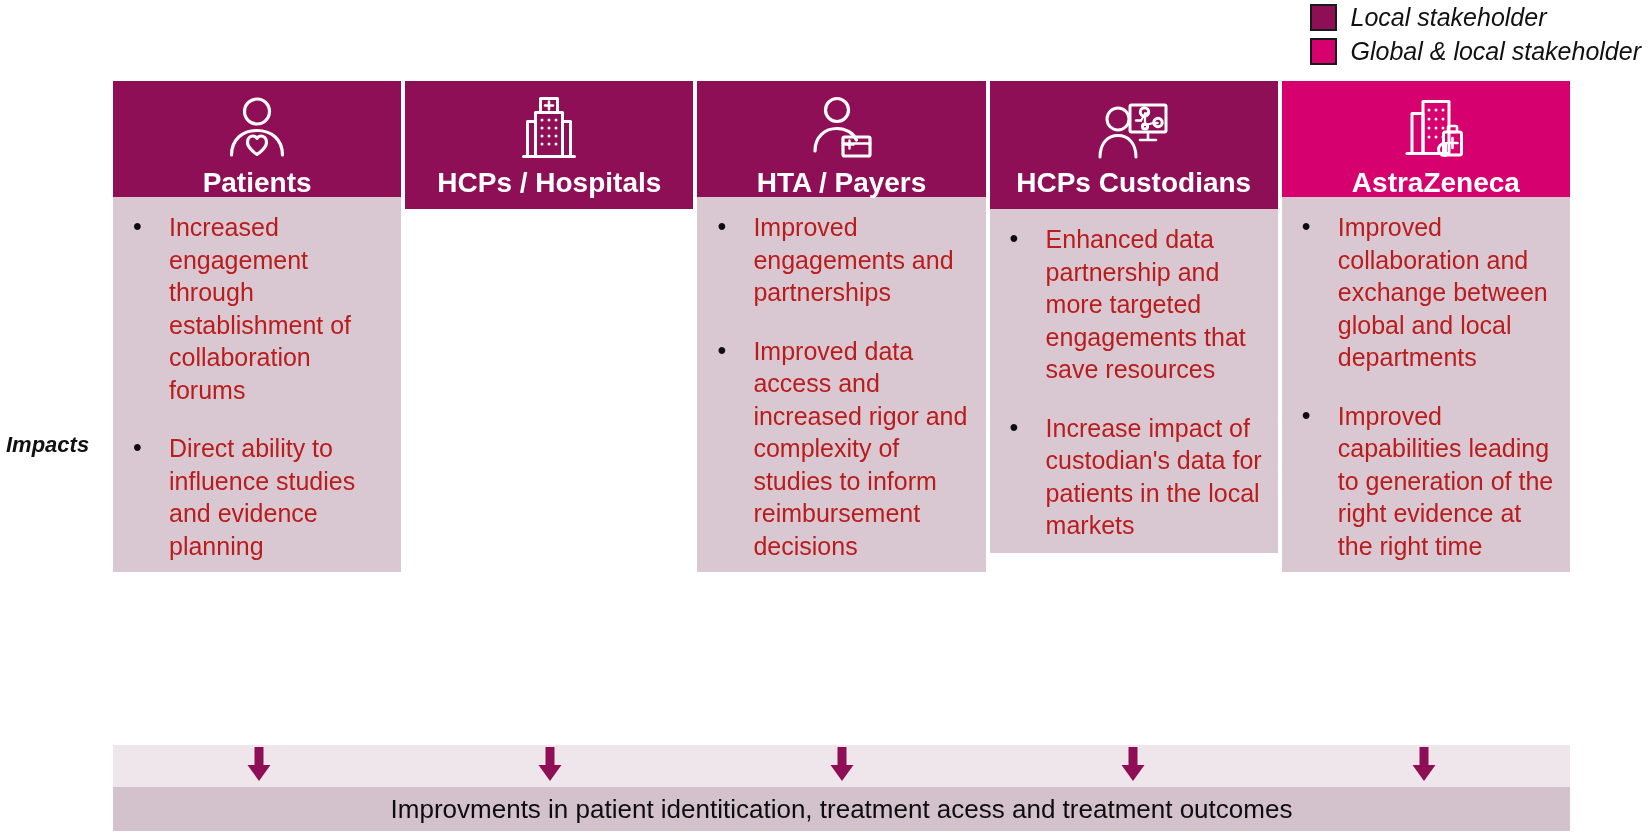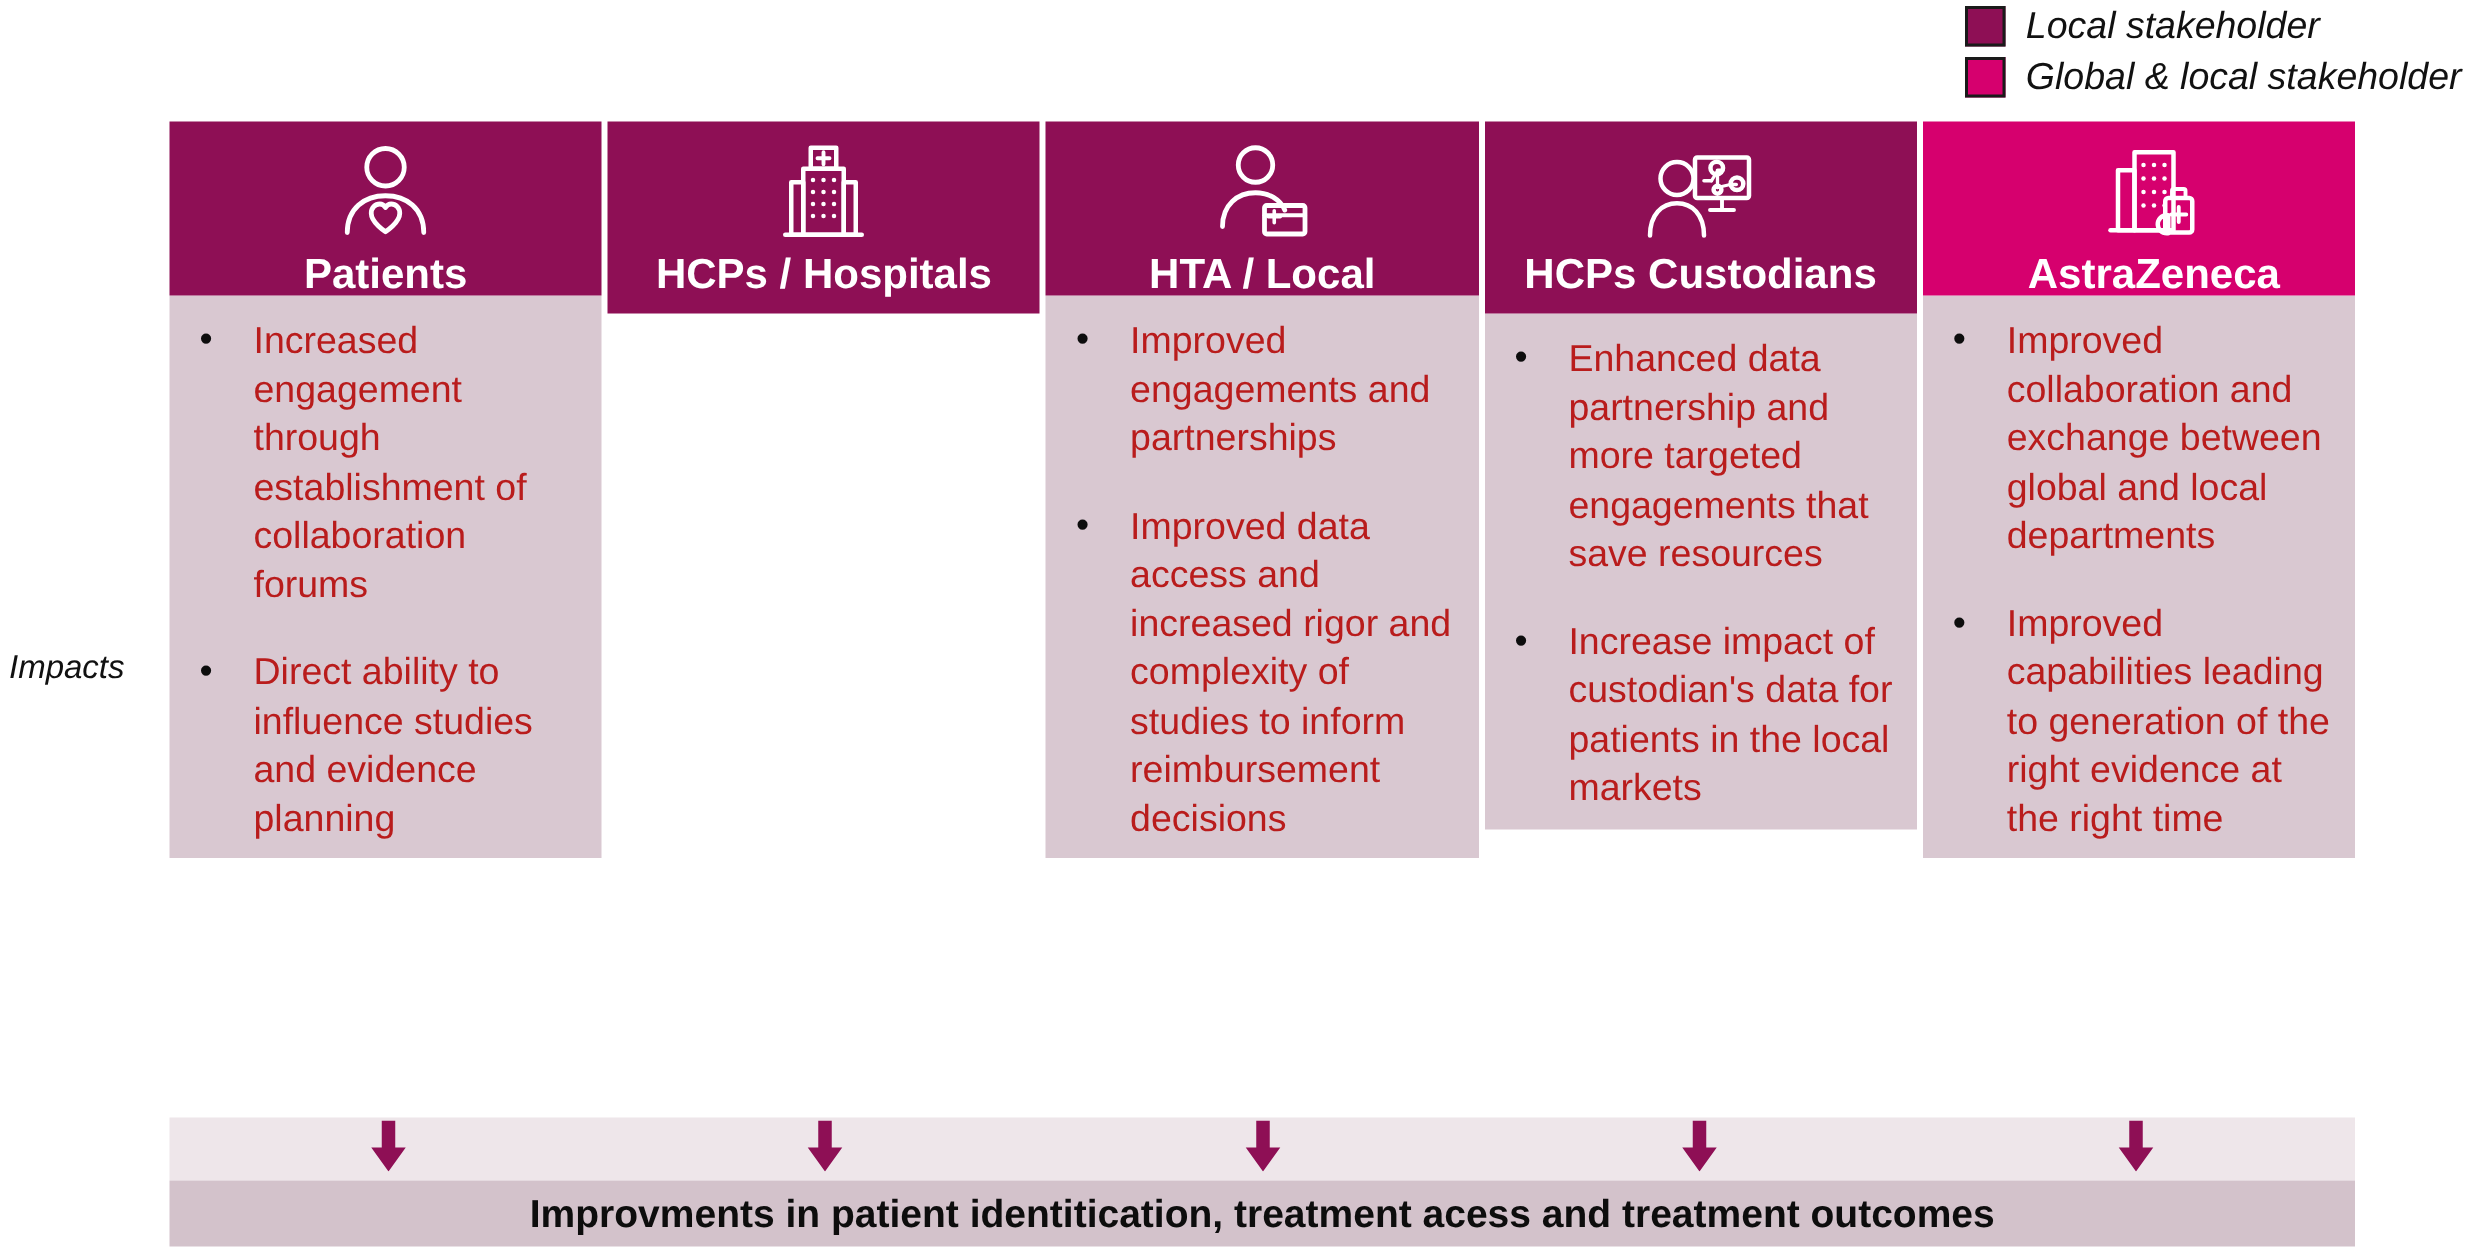--- a/index.html
+++ b/index.html
@@ -47,21 +47,21 @@
     white-space: nowrap;
     line-height: 1;
   }
 
   
   .impacts-label {
     position: absolute;
     left: 6px;
     top: 432px;
     font-style: italic;
-    font-weight: normal;
+    font-weight: bold;
     font-size: 22px;
     color: #111111;
   }
 
   
   .matrix {
     position: absolute;
     left: 113px;
     top: 81px;
     width: 1457px;
@@ -152,21 +152,21 @@
     left: 113px;
     top: 787px;
     width: 1457px;
     height: 44px;
     background: #d3c2cb;
     display: flex;
     align-items: center;
     justify-content: center;
   }
   .summary-text {
-    font-weight: bold;
+    font-weight: normal;
     font-size: 26px;
     color: #0d0d0d;
     white-space: nowrap;
   }
 </style>
 </head>
 <body>
 
 <div id="root">
 
@@ -240,21 +240,21 @@
       <div class="col-header" style="background-color: rgb(142, 15, 85);">
         <span class="icon-wrap">
           <svg width="72" height="72" viewBox="0 0 72 72" fill="none" stroke="#ffffff" stroke-width="3.2" stroke-linecap="round" stroke-linejoin="round">
             <circle cx="31" cy="17" r="11.5"></circle>
             <path d="M9 58 C9 43.5 19 35.5 31 35.5 C40 35.5 47.5 40 50.5 47"></path>
             <rect x="37" y="44" width="27" height="19" rx="1.5"></rect>
             <path d="M37 50.5 h27" stroke-width="2.6"></path>
             <path d="M43.5 47.5 v8 M39.5 51.5 h8" stroke-width="2.4"></path>
           </svg>
         </span>
-        <span class="col-title">HTA / Local</span>
+        <span class="col-title">HTA / Payers</span>
       </div>
       <div class="col-body">
         <ul class="bullet-list">
           <li class="bullet">Improved engagements and partnerships</li>
           <li class="bullet">Improved data access and increased rigor and complexity of studies to inform reimbursement decisions</li>
         </ul>
       </div>
     </div>
 
     <div class="column">

